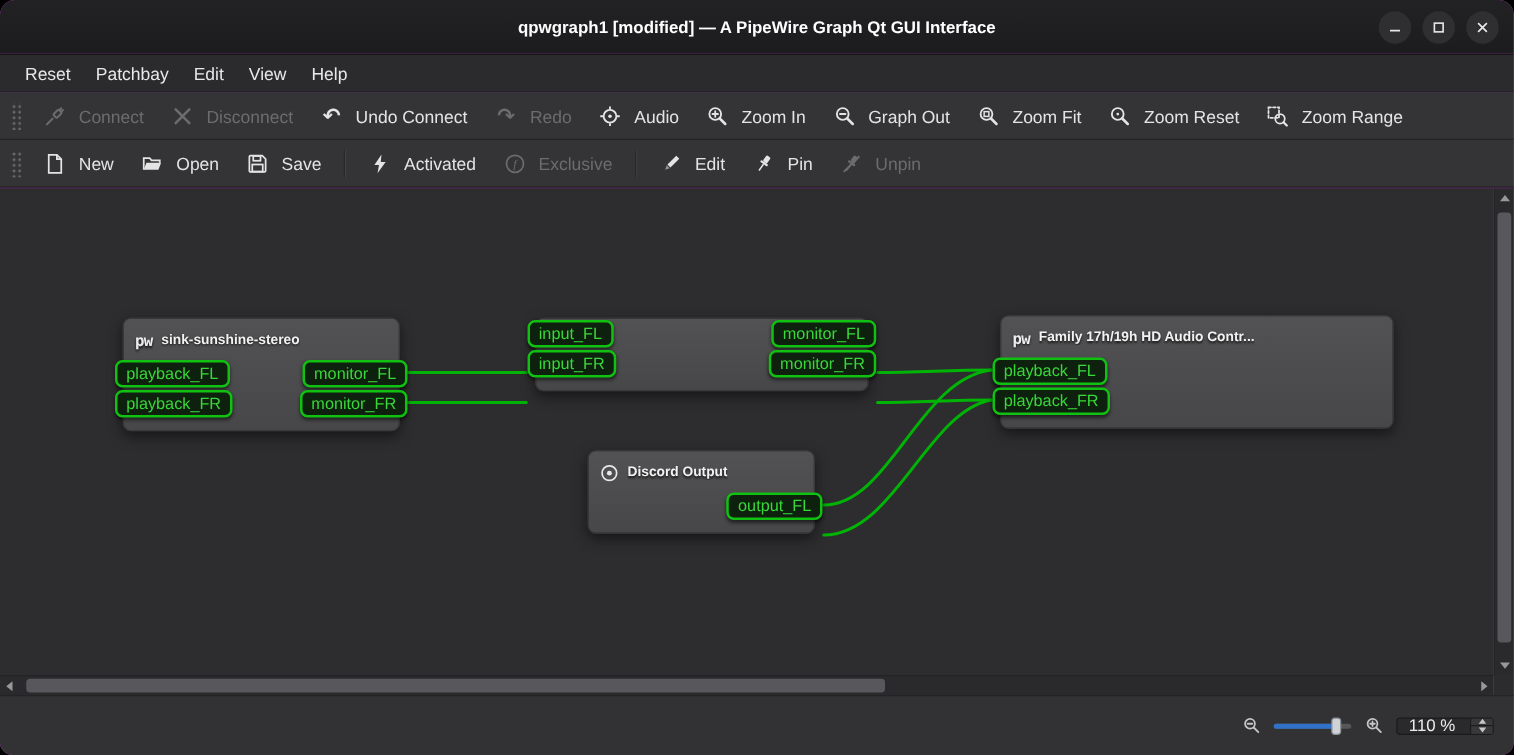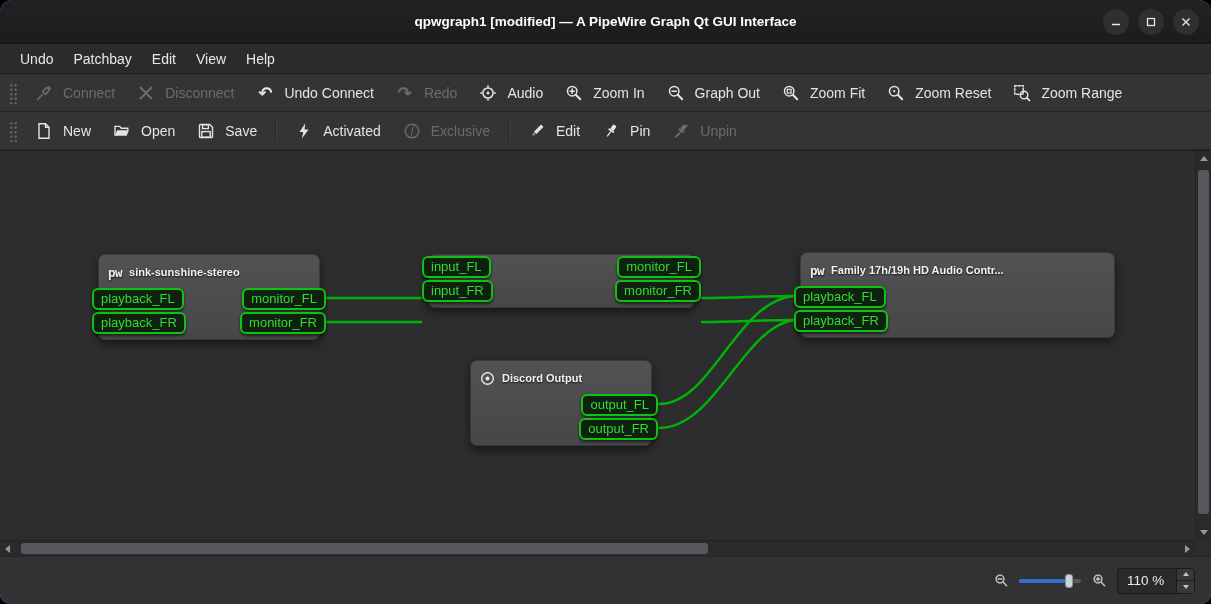--- a/index.html
+++ b/index.html
@@ -65,21 +65,21 @@
     flex:1 1 auto;display:grid;grid-template-columns:1fr 16px;grid-template-rows:1fr 16px;
     border-top:1px solid #1e1e20;
   }
   .canvas{position:relative;overflow:hidden;background:#2d2d2f;}
   .edges{position:absolute;left:0;top:0;z-index:1;}
   
   .node{
     position:absolute;z-index:2;border-radius:7px;
     background:linear-gradient(#525254,#47474a);
     border:1px solid #39393b;box-shadow:0 4px 10px rgba(0,0,0,.5);
-    padding-bottom:4px;
+    padding-bottom:9px;
   }
   .node-header{display:flex;align-items:center;gap:7px;height:32px;padding:2px 10px 0 9px;}
   .node-title{font-size:11px;font-weight:bold;color:#f2f2f2;text-shadow:0 1px 2px rgba(0,0,0,.8);
     white-space:nowrap;overflow:hidden;}
   .pw-glyph{font-family:"DejaVu Sans Mono",monospace;font-weight:bold;font-size:12.5px;color:#ededed;
     letter-spacing:-.5px;text-shadow:0 1px 2px rgba(0,0,0,.8);}
   .port-row{display:flex;justify-content:space-between;align-items:center;height:24px;padding:0 1px;}
   .port-row.in-only{justify-content:flex-start;}
   .port-row.out-only{justify-content:flex-end;}
   .port{
@@ -107,21 +107,21 @@
     height:48px;flex:0 0 48px;background:#323234;border-top:1px solid #242426;
     display:flex;align-items:center;justify-content:flex-end;gap:10px;padding:0 16px;
   }
   .mini-zoom{width:16px;height:16px;display:flex;align-items:center;justify-content:center;color:#c6c6c6;cursor:pointer;}
   .slider{position:relative;width:62px;height:16px;cursor:pointer;}
   .slider .track{position:absolute;top:6px;left:0;right:0;height:4px;border-radius:2px;background:#57575a;}
   .slider .fill{position:absolute;top:6px;left:0;height:4px;border-radius:2px;background:#2f72c8;}
   .slider .handle{position:absolute;top:1px;width:8px;height:14px;border-radius:3px;background:#cfd3d8;
     border:1px solid #8d9196;cursor:grab;}
   .spinbox{
-    display:flex;align-items:center;height:26px;background:#2a2a2c;border:1px solid #1b1b1d;
+    display:flex;align-items:center;height:14px;background:#2a2a2c;border:1px solid #1b1b1d;
     border-radius:3px;padding-left:9px;color:#ececec;font-size:13.5px;
   }
   .spin-value{min-width:42px;text-align:left;}
   .spin-arrows{display:flex;flex-direction:column;border-left:1px solid #1b1b1d;margin-left:7px;height:100%;}
   .spin-btn{flex:1;width:17px;display:flex;align-items:center;justify-content:center;background:#38383a;border:none;cursor:pointer;}
   .spin-btn:first-child{border-bottom:1px solid #1b1b1d;}
   .spin-btn .tri.up{border-bottom-color:#c6c6c6;border-left-width:3.5px;border-right-width:3.5px;border-bottom-width:4.5px;}
   .spin-btn .tri.down{border-top-color:#c6c6c6;border-left-width:3.5px;border-right-width:3.5px;border-top-width:4.5px;}
 </style>
 </head>
@@ -144,21 +144,21 @@
       </button>
       <button class="win-btn">
         <svg width="12" height="12" viewBox="0 0 12 12">
             <path d="M2.5 2.5 L9.5 9.5 M9.5 2.5 L2.5 9.5" stroke="#e6e6e6" stroke-width="1.4"></path>
           </svg>
       </button>
     </div>
   </div>
 
   <div class="menubar">
-    <div class="menu-item">Undo</div>
+    <div class="menu-item">Reset</div>
     <div class="menu-item">Patchbay</div>
     <div class="menu-item">Edit</div>
     <div class="menu-item">View</div>
     <div class="menu-item">Help</div>
   </div>
 
   <div class="toolbar">
     <div class="tb-handle"></div>
 
     <button class="tb-btn disabled">
@@ -403,23 +403,20 @@
           <span class="tb-icon" style="width:15px;height:15px;">
             <svg width="15" height="15" viewBox="0 0 16 16">
                 <circle cx="8" cy="8" r="6.2" fill="none" stroke="#e8e8e8" stroke-width="1.5"></circle>
                 <circle cx="8" cy="8" r="2.1" fill="#e8e8e8"></circle>
               </svg>
           </span>
           <span class="node-title">Discord Output</span>
         </div>
         <div class="port-row out-only">
           <span class="port out">output_FL</span>
-        </div>
-        <div class="port-row out-only">
-          <span class="port out">output_FR</span>
         </div>
       </div>
 
       <div class="node" style="left:800px;top:101px;width:315px;">
         <div class="node-header">
           <span class="pw-glyph">pw</span>
           <span class="node-title">Family 17h/19h HD Audio Contr...</span>
         </div>
         <div class="port-row in-only">
           <span class="port in">playback_FL</span>

